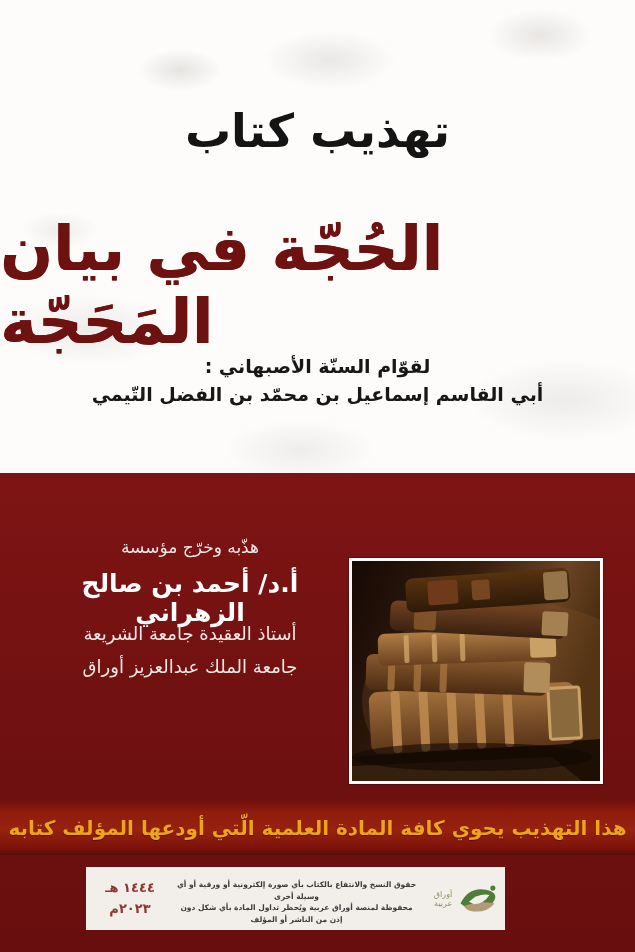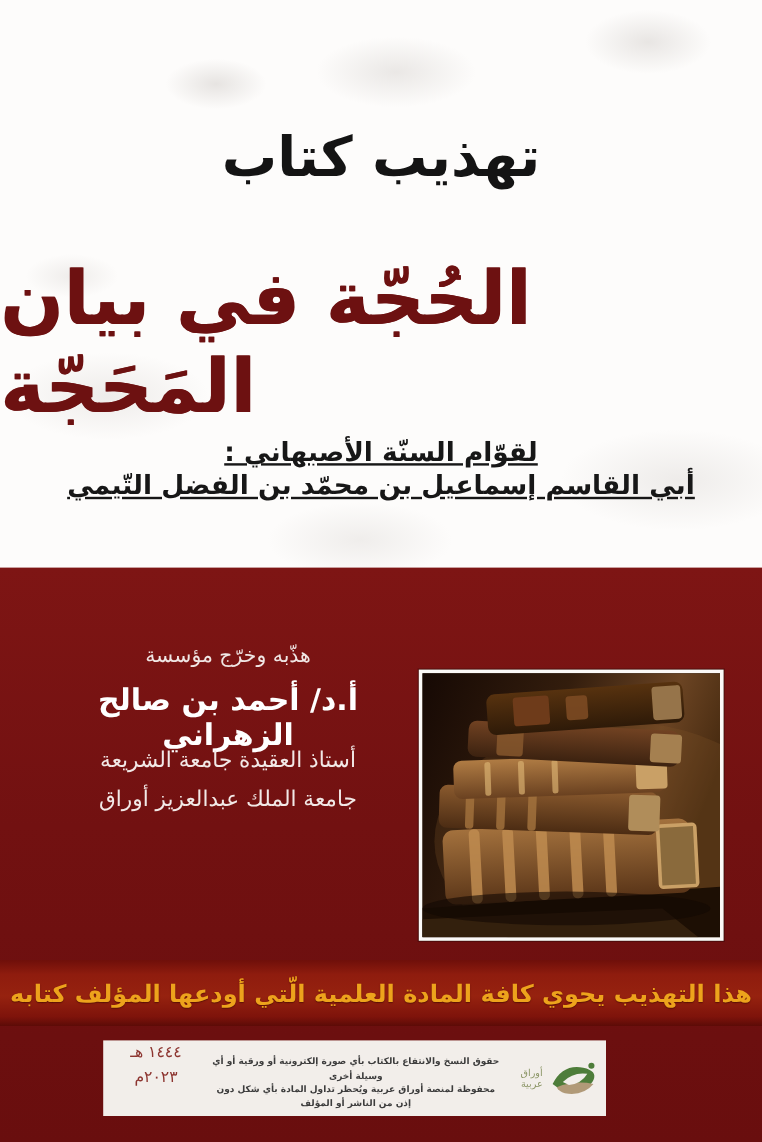--- a/index.html
+++ b/index.html
@@ -33,24 +33,23 @@
     text-align:center;font-size:46px;font-weight:bold;color:#141414;
   }
   .main-title{
     position:absolute;top:212px;left:0;width:100%;
     text-align:left;font-size:62px;font-weight:bold;
     color:var(--title-maroon,#6d1111);
     text-shadow:0.6px 0 currentColor;
     letter-spacing:-1px;
   }
   .author-block{
-    position:absolute;top:364px;left:0;width:100%;
-    text-align:center;font-weight:bold;font-size:22px;color:#171717;
+    position:absolute;top:352px;left:0;width:100%;
+    text-align:center;font-weight:bold;font-size:19px;color:#171717;
     line-height:28px;
-    text-decoration:underline;
   }
   .author-death{color:var(--death-year-red,#a5130a);}
 
   
   .red-section{
     position:absolute;top:473px;left:0;width:635px;height:479px;
     background:linear-gradient(180deg,#7e1514 0%,#721111 45%,#690e0e 100%);
   }
   .editor-block{
     position:absolute;top:0;left:30px;width:320px;text-align:center;color:#f3eaea;
@@ -85,22 +84,22 @@
     display:flex;align-items:stretch;
   }
   .logo-block{
     width:86px;display:flex;flex-direction:row;align-items:center;justify-content:center;padding-top:2px;
   }
   .logo-caption{font-size:8px;color:#8a9464;margin-top:-2px;}
   .publisher-block{flex:1;text-align:center;padding-top:8px;}
   .publisher-name{font-size:12.5px;font-weight:bold;color:#151515;}
   .rights{margin-top:4px;font-size:7.5px;color:#3c3c3c;line-height:1.55;font-weight:bold;}
   .years-block{
-    width:88px;text-align:center;
-    font-size:13px;font-weight:normal;color:var(--footer-year-red,#8d3530);line-height:1.65;
+    width:88px;text-align:center;padding-top:10px;
+    font-size:13px;font-weight:bold;color:var(--footer-year-red,#8d3530);line-height:1.65;
   }
 </style>
 </head>
 <body>
 
 <div class="cover">
 
   <div class="top-section">
     <div class="series-title">تهذيب كتاب</div>
     <div class="main-title">الحُجّة في بيان المَحَجّة</div>

